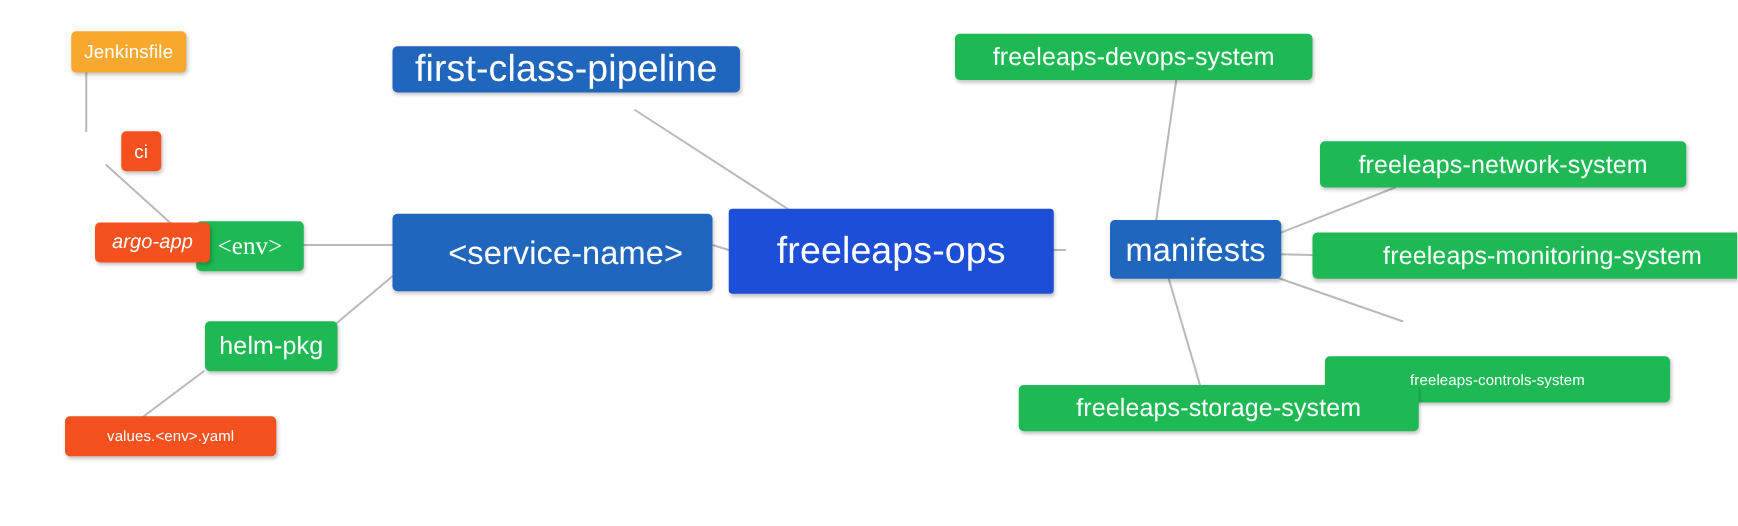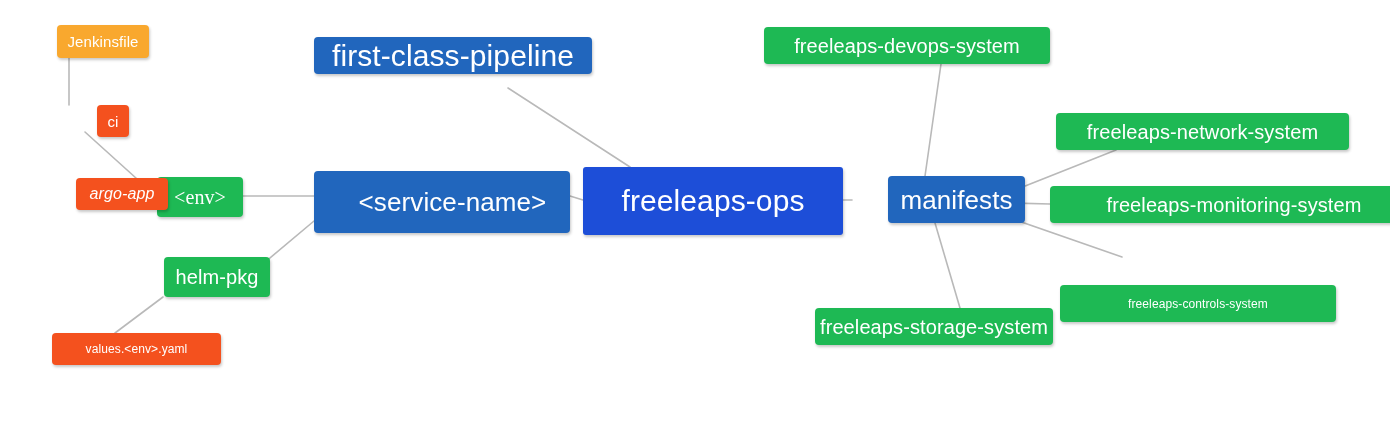--- a/index.html
+++ b/index.html
@@ -76,15 +76,15 @@
       <div class="node n-green" style="left: 157px; top: 177px; width: 86px; height: 40px; font-size: 20px; font-family: Liberation Serif, serif;">&lt;env&gt;</div>
       <div class="node n-green" style="left: 152px; top: 257px; width: 106px; height: 40px; font-size: 20px; margin-left: 12px;">helm-pkg</div>
       <div class="node n-red" style="left: 53px; top: 105px; width: 32px; height: 32px; font-size: 15px;">ci</div>
       <div class="node n-red" style="left: 32px; top: 178px; width: 92px; height: 32px; font-size: 16px; font-style: italic;">argo-app</div>
       <div class="node n-red" style="left: 8px; top: 333px; width: 169px; height: 32px; font-size: 12px;">values.&lt;env&gt;.yaml</div>
       <div class="node n-orange" style="left: 21px; top: 25px; width: 92px; height: 33px; font-size: 15px; margin-left: 36px;">Jenkinsfile</div>
       <div class="node n-green" style="left: 764px; top: 27px; width: 286px; height: 37px; font-size: 20px;">freeleaps-devops-system</div>
       <div class="node n-green" style="left: 1056px; top: 113px; width: 293px; height: 37px; font-size: 20px;">freeleaps-network-system</div>
       <div class="node n-green" style="left: 1050px; top: 186px; width: 368px; height: 37px; font-size: 20px;">freeleaps-monitoring-system</div>
       <div class="node n-green" style="left: 1060px; top: 257px; width: 276px; height: 37px; font-size: 12px; margin-top: 28px;">freeleaps-controls-system</div>
-      <div class="node n-green" style="left: 815px; top: 308px; width: 238px; height: 37px; font-size: 20px;">freeleaps-storage-system</div>
+      <div class="node n-green" style="left: 815px; top: 308px; width: 320px; height: 37px; font-size: 20px;">freeleaps-storage-system</div>
     </div>
 </div>
 
 </body></html>

